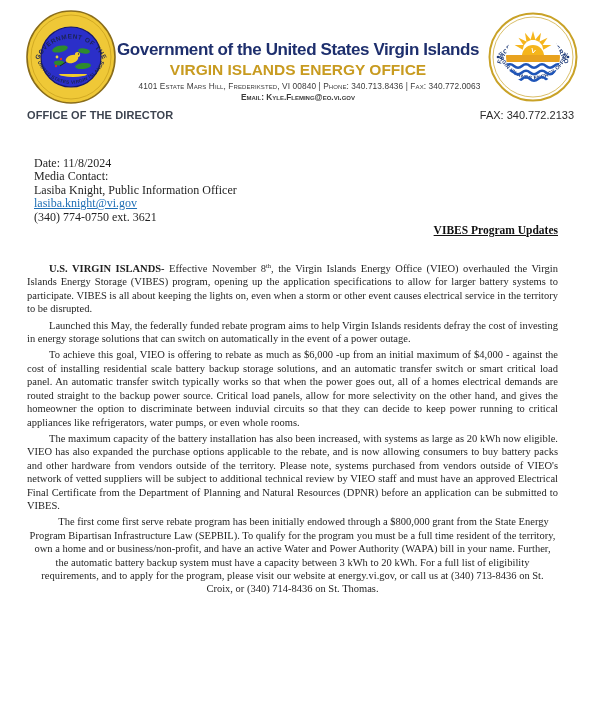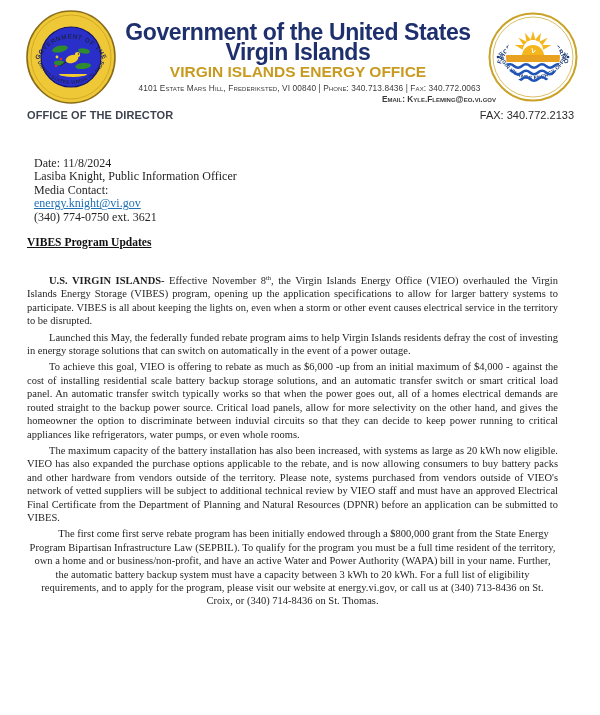--- a/index.html
+++ b/index.html
@@ -4,42 +4,42 @@
 <style>
   html,body{margin:0;padding:0;background:#ffffff;}
   .page{position:relative;width:600px;height:715px;background:#ffffff;overflow:hidden;
         font-family:"Liberation Serif", serif;color:#1f1f1f;}
 
   
   .seal{position:absolute;}
   .seal-left{left:26px;top:10px;width:90px;height:94px;}
   .seal-right{left:486px;top:12px;width:94px;height:90px;}
   .header-center{position:absolute;left:100px;right:104px;top:22px;text-align:center;}
-  .hdr-title{font-family:"Liberation Sans",sans-serif;font-weight:bold;font-size:23px;
-             letter-spacing:-0.4px;color:#1e2f6d;line-height:20px;}
+  .hdr-title{font-family:"Liberation Sans",sans-serif;font-weight:bold;font-size:17px;
+             letter-spacing:-0.4px;color:#1e2f6d;line-height:20px;margin-top:18px;}
   .hdr-subtitle{font-family:"Liberation Sans",sans-serif;font-weight:bold;font-size:15.5px;
                 color:#C89B20;line-height:17px;margin-top:1px;}
   .hdr-addr{font-family:"Liberation Sans",sans-serif;font-size:8.3px;font-variant:small-caps;
             color:#3a3a3a;line-height:10.5px;margin-top:3px;letter-spacing:0.1px;padding-left:23px;}
   .hdr-email{font-family:"Liberation Sans",sans-serif;font-size:8.3px;font-variant:small-caps;
-             font-weight:bold;color:#3a3a3a;line-height:10.5px;text-align:right;}
+             font-weight:bold;color:#3a3a3a;line-height:10.5px;}
 
   .subheader{position:absolute;left:27px;right:26px;top:109px;display:flex;
              justify-content:space-between;align-items:baseline;
              font-family:"Liberation Sans",sans-serif;font-size:11px;}
   .office-label{font-weight:bold;color:#3d4450;letter-spacing:0.1px;}
   .fax-label{color:#2b2b2b;}
 
   
   .doc-body{position:absolute;top:148px;left:27px;right:42px;}
   .release-label{font-family:"Liberation Sans",sans-serif;font-weight:bold;font-size:10px;
                  text-decoration:underline;color:#111;letter-spacing:0.1px;}
   .date-block{margin:9px 0 0 7px;font-size:12px;line-height:13.4px;}
   .date-block .link{color:#1F6FB5;text-decoration:underline;cursor:pointer;}
-  .headline{margin-top:12px;text-align:left;font-weight:bold;font-size:11.5px;
+  .headline{text-align:right;font-weight:bold;font-size:11.5px;
             text-decoration:underline;color:#111;}
   .body-text{margin-top:26px;}
   .para{margin:0 0 3px 0;font-size:10.5px;line-height:13.4px;text-align:justify;
         text-indent:22px;}
   .para b{font-weight:bold;}
   .para sup{font-size:0.62em;vertical-align:super;line-height:0;}
   .para-center{text-align:center;font-family:Liberation Serif, serif;}
 </style>
 </head>
 <body>
@@ -132,23 +132,23 @@
 
   <div class="subheader">
     <span class="office-label">OFFICE OF THE DIRECTOR</span>
     <span class="fax-label">FAX: 340.772.2133</span>
   </div>
 
   <div class="doc-body">
 
     <div class="date-block">
       <div>Date: 11/8/2024</div>
+      <div>Media Contact:</div>
       <div>Lasiba Knight, Public Information Officer</div>
-      <div>Media Contact:</div>
-      <div><a class="link">energy.knight@vi.gov</a></div>
+      <div><a class="link">lasiba.knight@vi.gov</a></div>
       <div>(340) 774-0750 ext. 3621</div>
     </div>
 
     <div class="headline">VIBES Program Updates</div>
 
     <div class="body-text">
       <p class="para"><b>U.S. VIRGIN ISLANDS-</b><span> Effective November 8</span><sup>th</sup><span>, the Virgin Islands Energy Office (VIEO) overhauled the Virgin Islands Energy Storage (VIBES) program, opening up the application specifications to allow for larger battery systems to participate. VIBES is all about keeping the lights on, even when a storm or other event causes electrical service in the territory to be disrupted.</span></p>
       <p class="para">Launched this May, the federally funded rebate program aims to help Virgin Islands residents defray the cost of investing in energy storage solutions that can switch on automatically in the event of a power outage.</p>
       <p class="para">To achieve this goal, VIEO is offering to rebate as much as $6,000 -up from an initial maximum of $4,000 - against the cost of installing residential scale battery backup storage solutions, and an automatic transfer switch or smart critical load panel. An automatic transfer switch typically works so that when the power goes out, all of a homes electrical demands are routed straight to the backup power source. Critical load panels, allow for more selectivity on the other hand, and gives the homeowner the option to discriminate between induvial circuits so that they can decide to keep power running to critical appliances like refrigerators, water pumps, or even whole rooms.</p>
       <p class="para">The maximum capacity of the battery installation has also been increased, with systems as large as 20 kWh now eligible. VIEO has also expanded the purchase options applicable to the rebate, and is now allowing consumers to buy battery packs and other hardware from vendors outside of the territory. Please note, systems purchased from vendors outside of VIEO's network of vetted suppliers will be subject to additional technical review by VIEO staff and must have an approved Electrical Final Certificate from the Department of Planning and Natural Resources (DPNR) before an application can be submitted to VIBES.</p>

